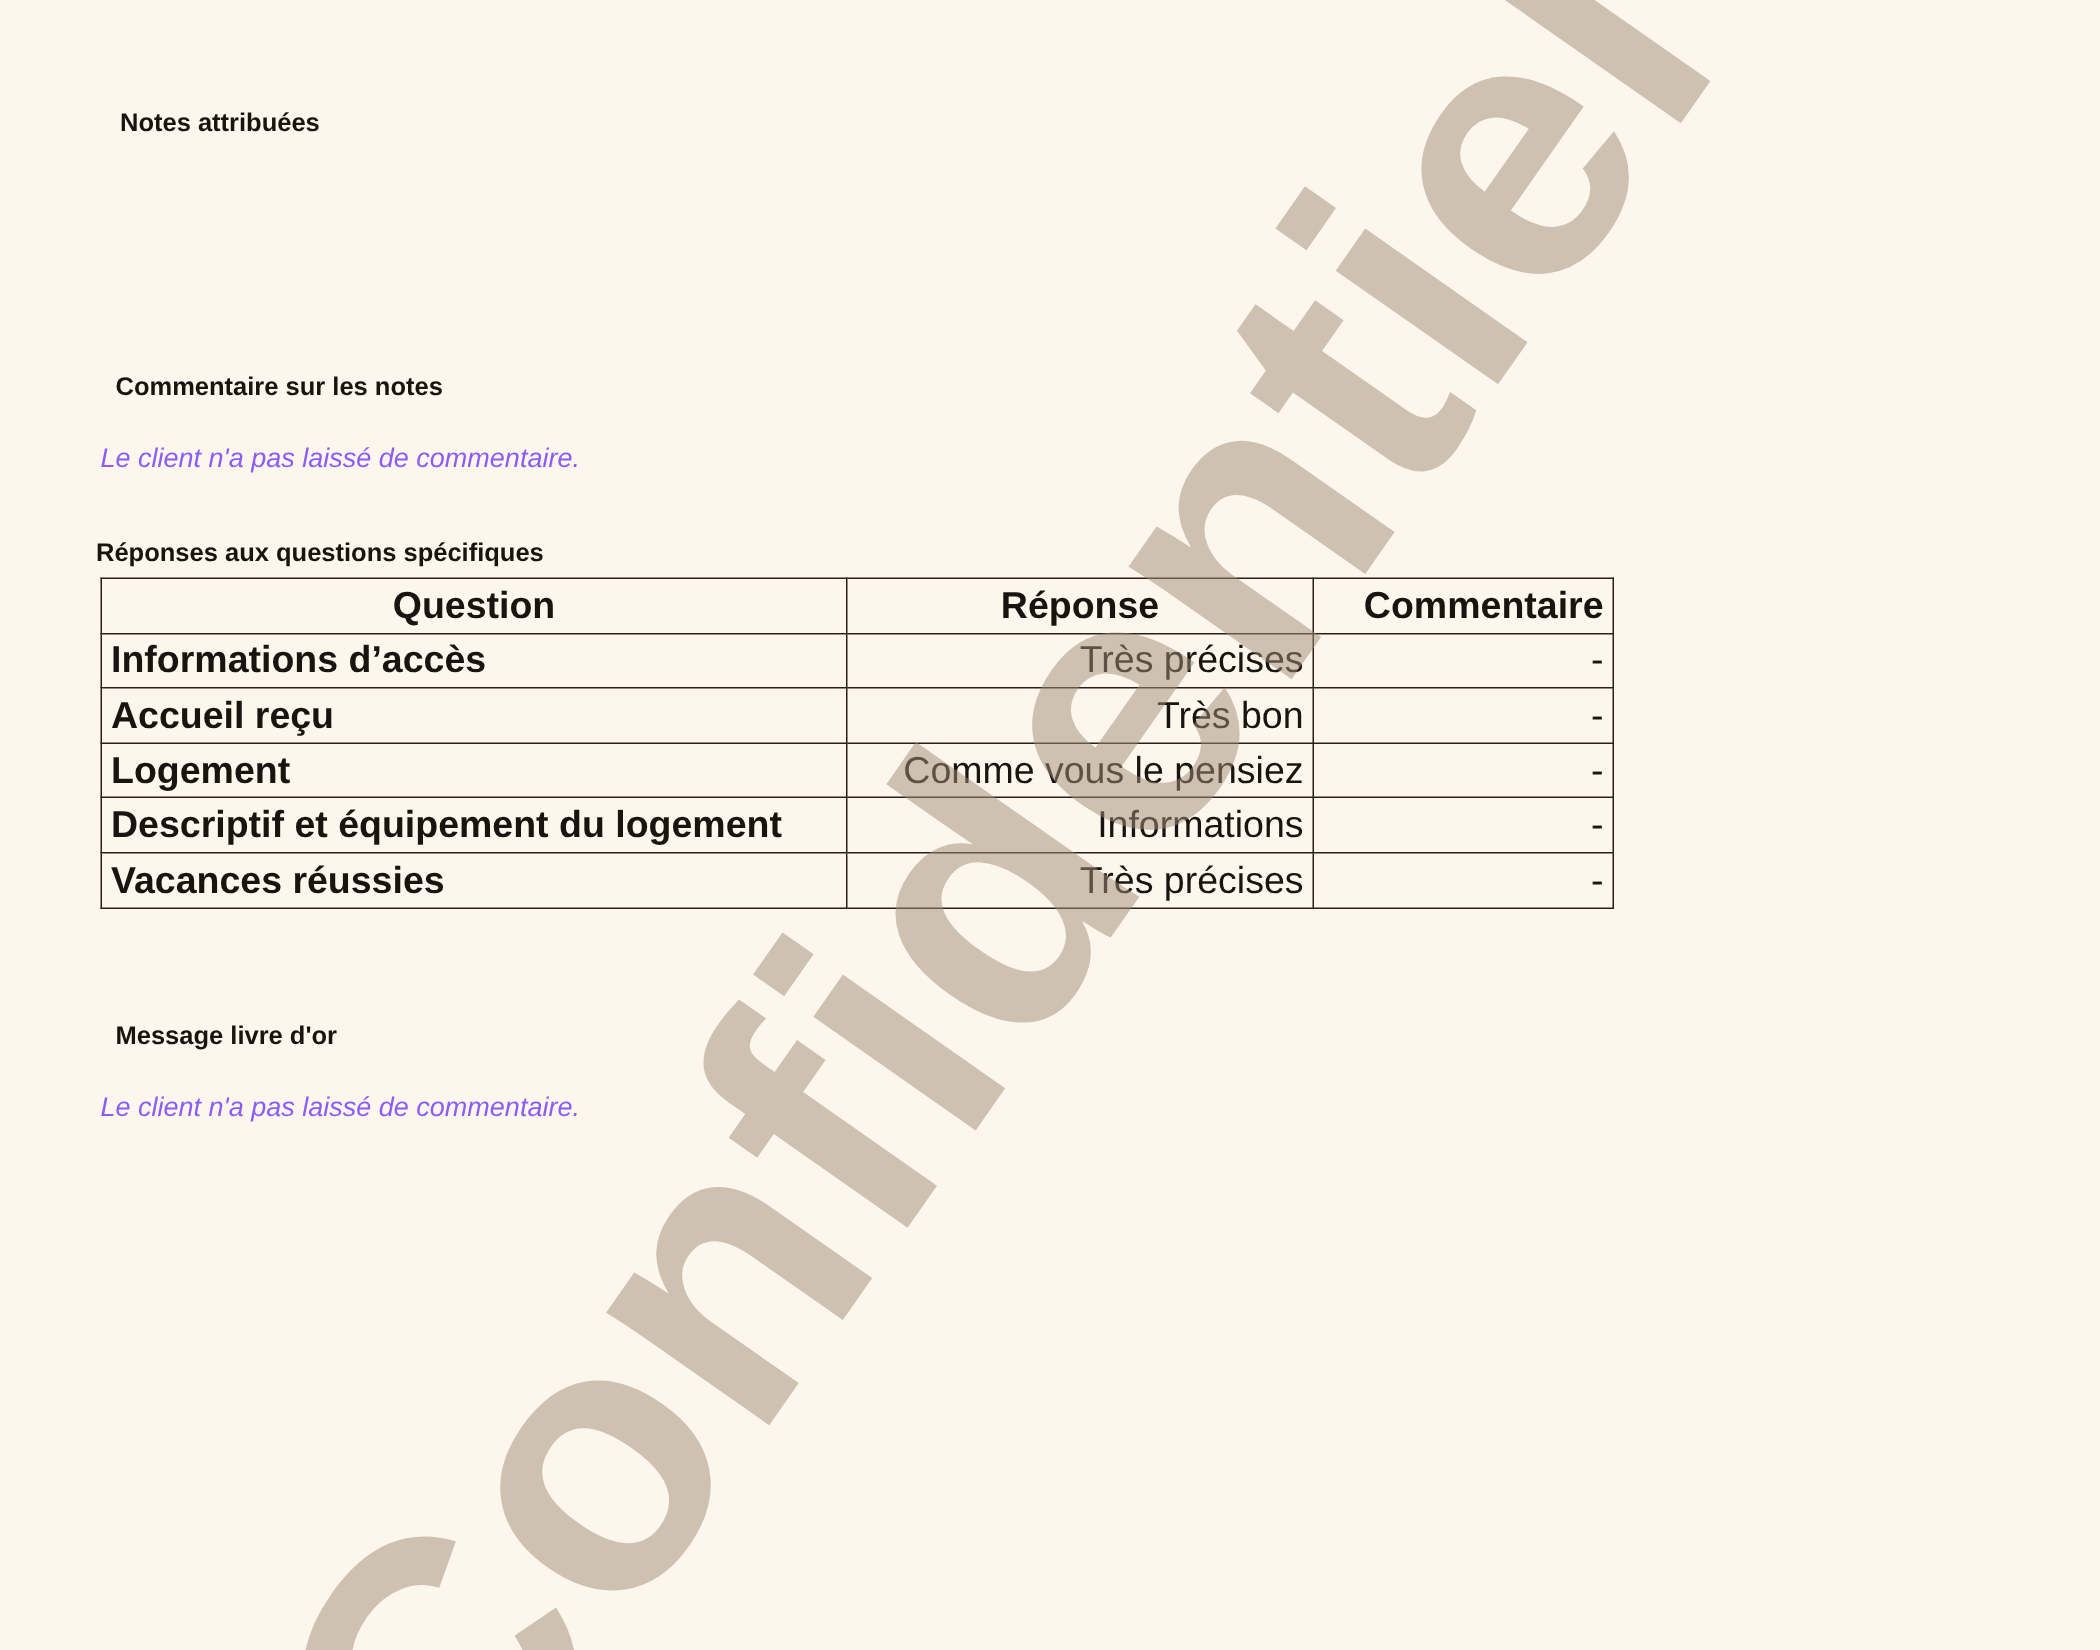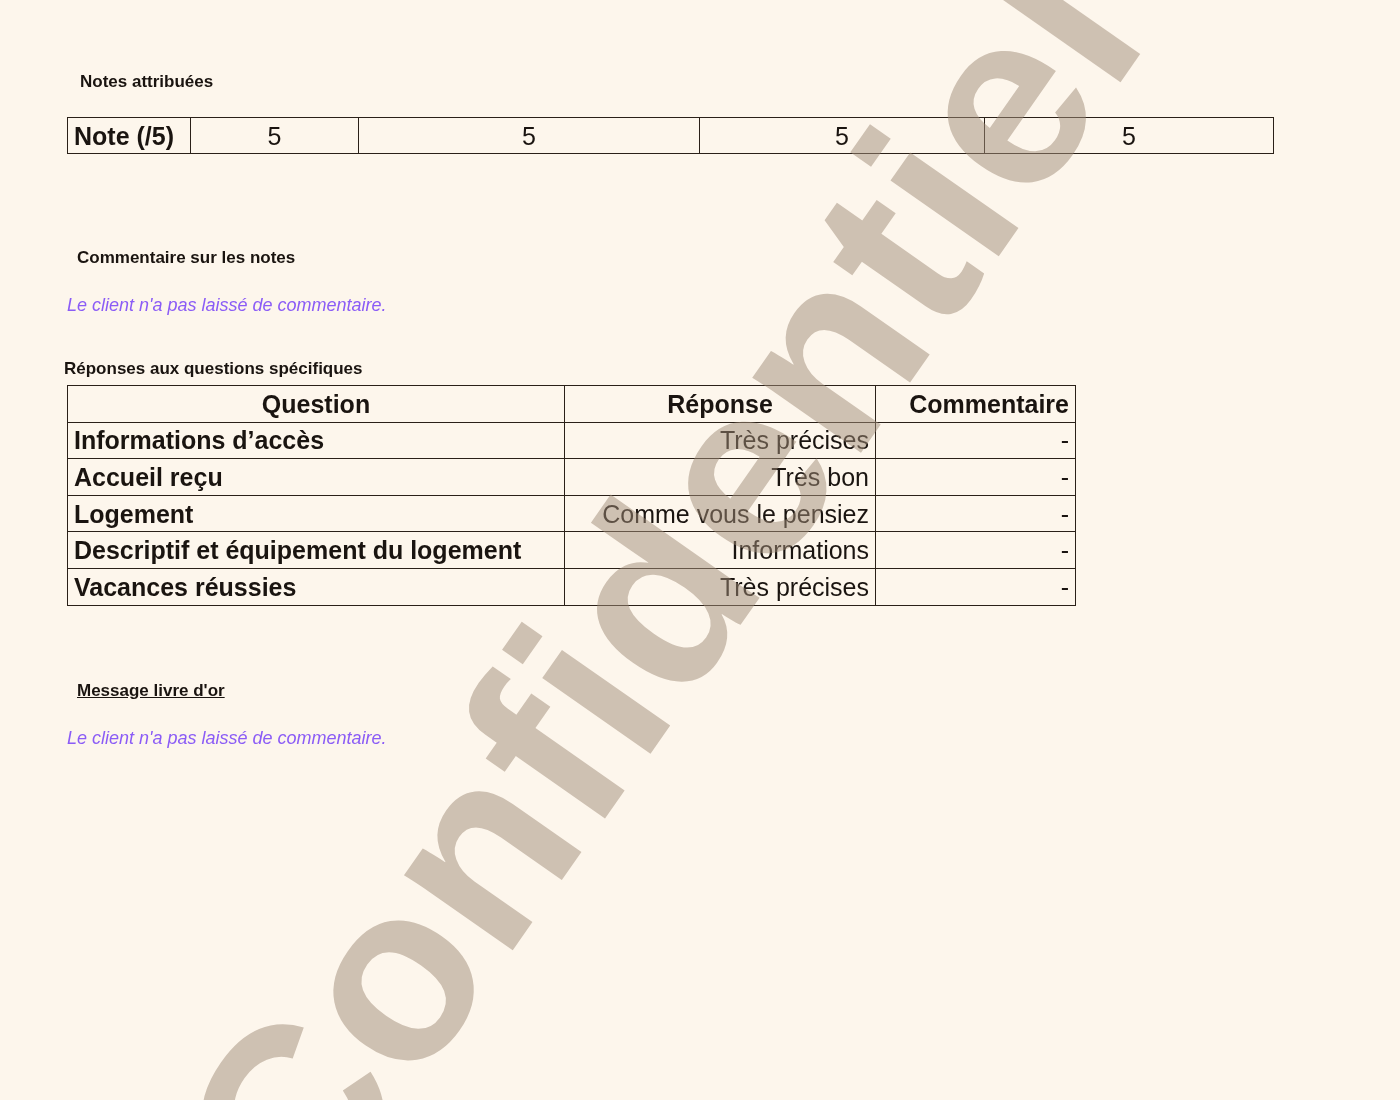--- a/index.html
+++ b/index.html
@@ -123,27 +123,20 @@
 
   <table class="grid" id="ratings-table">
     <colgroup>
       <col style="width:123px">
       <col style="width:168px">
       <col style="width:341px">
       <col style="width:285px">
       <col style="width:289px">
     </colgroup>
     <tbody>
-    <tr>
-      <td class="rowhead">Note (/5)</td>
-      <td class="val">5</td>
-      <td class="val">5</td>
-      <td class="val">5</td>
-      <td class="val">5</td>
-    </tr>
   </tbody>
     </table>
 
   <h2 class="section-title" style="left:77px; top:243px;">Commentaire sur les notes</h2>
   <p class="note-text" style="left:67px; top:294px;">Le client n'a pas laissé de commentaire.</p>
 
   <h2 class="section-title" style="left:64px; top:354px;">Réponses aux questions spécifiques</h2>
 
   <table class="grid" id="questions-table">
     <colgroup>
@@ -178,17 +171,17 @@
       <td class="c">-</td>
     </tr>
     <tr>
       <td class="q">Vacances réussies</td>
       <td class="a">Très précises</td>
       <td class="c">-</td>
     </tr>
   </tbody>
     </table>
 
-  <h2 class="section-title" style="left:77px; top:676px;text-decoration:underline;">Message livre d'or</h2>
+  <h2 class="section-title" style="left:77px; top:676px;">Message livre d'or</h2>
   <p class="note-text" style="left:67px; top:727px;">Le client n'a pas laissé de commentaire.</p>
 
   <div class="watermark">Confidentiel</div>
 </div>
 
 </body></html>

